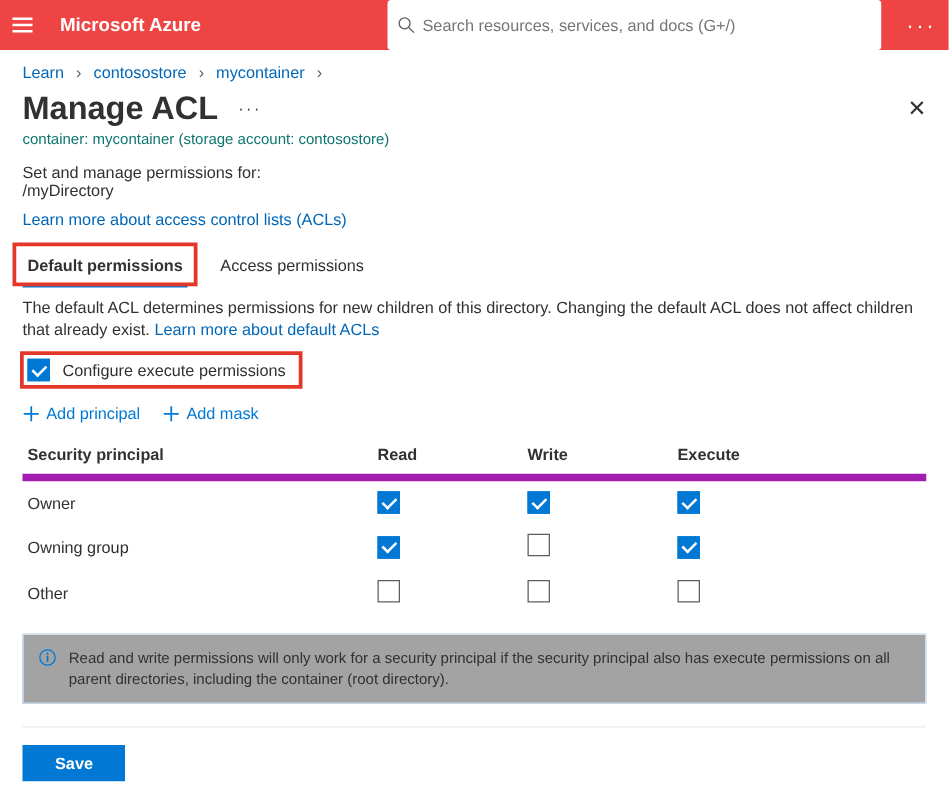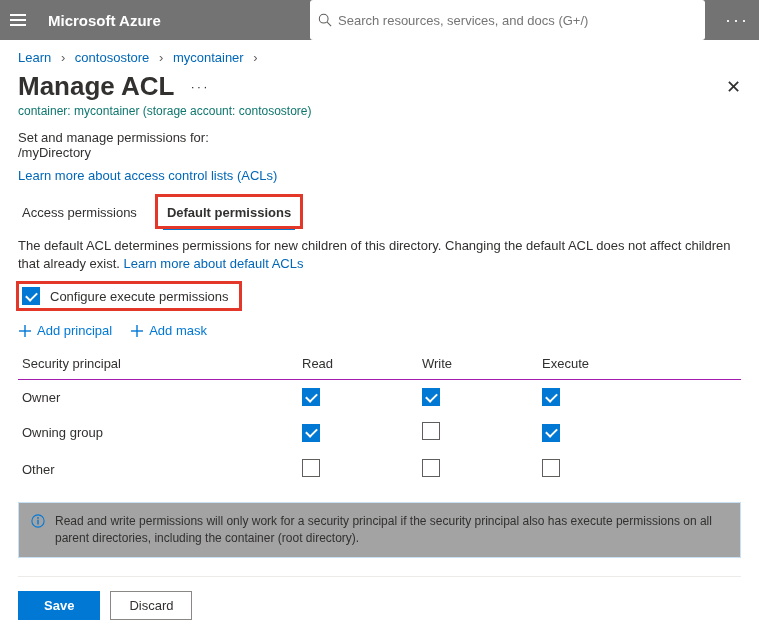--- a/index.html
+++ b/index.html
@@ -1,19 +1,19 @@
 <!DOCTYPE html>
 <html><head>
 <meta charset="utf-8">
 <style>
   * { box-sizing: border-box; margin: 0; padding: 0; font-family: "Segoe UI", Arial, sans-serif; }
   body { width: 759px; height: 629px; background: #fff; color: #323130; font-size: 13px; overflow: hidden; }
   
   
-  .topbar { background: #737373; height: 40px; display: flex; align-items: center; padding: 0 10px; color: #fff; }
+  .topbar { background: #ef4444; height: 40px; display: flex; align-items: center; padding: 0 10px; color: #fff; }
   .menu-icon { width: 20px; display: flex; flex-direction: column; gap: 3px; margin-right: 18px; cursor: pointer; }
   .menu-icon span { display: block; height: 2px; background: #fff; width: 16px; }
   .brand { font-size: 15px; font-weight: 600; margin-right: auto; }
   .searchbox { display: flex; align-items: center; background: #fff; border-radius: 3px; height: 40px; width: 395px; padding: 0 8px; color: #605e5c; }
   .searchbox svg { margin-right: 6px; }
   .searchbox input { border: none; outline: none; font-size: 13px; flex: 1; color: #605e5c; background: transparent; }
   .more-top { margin-left: 20px; color: #fff; font-size: 18px; letter-spacing: 2px; cursor: pointer; }
 
   
   .breadcrumb { padding: 10px 18px 0; font-size: 13px; }
@@ -50,31 +50,31 @@
   .chk.empty { border-color: #605e5c; }
 
   
   .actions-row { display: flex; gap: 18px; margin-top: 14px; }
   .addbtn { display: inline-flex; align-items: center; color: #0078d4; cursor: pointer; font-size: 13px; }
   .addbtn svg { margin-right: 5px; }
 
   
   .tbl { margin-top: 10px; padding-bottom: 14px; }
   .thead, .trow { display: grid; grid-template-columns: 280px 120px 120px 120px; align-items: center; }
-  .thead { font-weight: 400; padding: 8px 4px; border-bottom: 1px solid #a21caf; }
+  .thead { font-weight: 700; padding: 8px 4px; border-bottom: 6px solid #a21caf; }
   .trow { padding: 8px 4px; }
 
   
   .info { background: #a3a3a3; border: 1px solid #c7e0f4; display: flex; padding: 10px 12px; font-size: 12px; color: #323130; line-height: 1.4; }
   .info svg { flex-shrink: 0; margin-right: 10px; margin-top: 1px; }
 
   .divider { border: none; border-top: 1px solid #edebe9; margin: 18px 0 14px; }
 
   
-  .btns { display: flex; gap: 10px; }
+  .btns { display: flex; }
   .btn-primary { background: #0078d4; color: #fff; border: none; padding: 7px 26px; font-weight: 600; font-size: 13px; cursor: pointer; }
   .btn-secondary { background: #fff; color: #323130; border: 1px solid #8a8886; padding: 6px 18px; font-size: 13px; cursor: pointer; }
 </style>
 </head>
 <body>
 
 <div class="topbar">
   <div class="menu-icon">
       <span></span>
       <span></span>
@@ -107,22 +107,22 @@
 </div>
 <div class="subtitle">container: mycontainer (storage account: contosostore)</div>
 
 <div class="content">
   <div class="setperm-label">Set and manage permissions for:</div>
   <div class="path">/myDirectory</div>
   <a class="link">Learn more about access control lists (ACLs)</a>
 
   
   <div class="tabs">
+    <div class="tab active hl">Default permissions</div>
     <div class="tab">Access permissions</div>
-    <div class="tab active hl">Default permissions</div>
   </div>
 
   <div class="desc">
     <span>The default ACL determines permissions for new children of this directory. Changing the default ACL does not affect children that already exist. </span><a class="link">Learn more about default ACLs</a>
   </div>
 
   
   <div class="cfg-row hl2">
     <span class="chk checked"></span>
     <span>Configure execute permissions</span>
@@ -181,15 +181,14 @@
         <circle cx="8" cy="4.5" r="1" fill="#0078d4"></circle>
         <rect x="7.2" y="6.5" width="1.6" height="5.5" fill="#0078d4"></rect>
       </svg>
     <div>Read and write permissions will only work for a security principal if the security principal also has execute permissions on all parent directories, including the container (root directory).</div>
   </div>
 
   <hr class="divider">
 
   <div class="btns">
     <button class="btn-primary">Save</button>
-    <button class="btn-secondary">Discard</button>
   </div>
 </div>
 
 </body></html>

